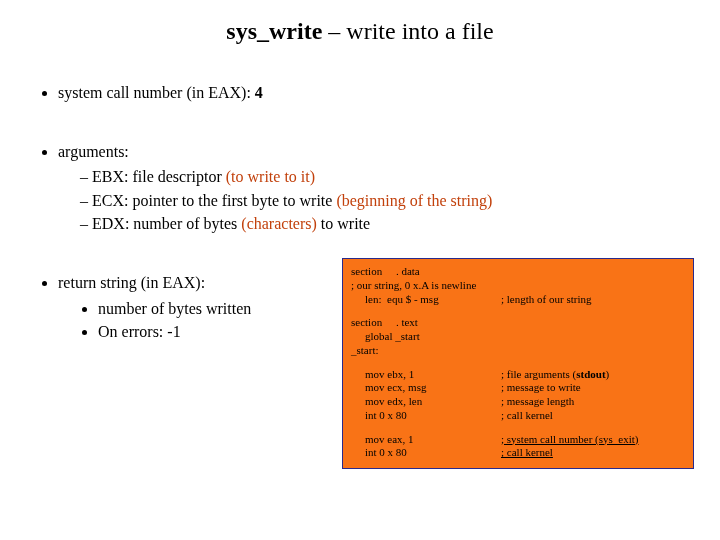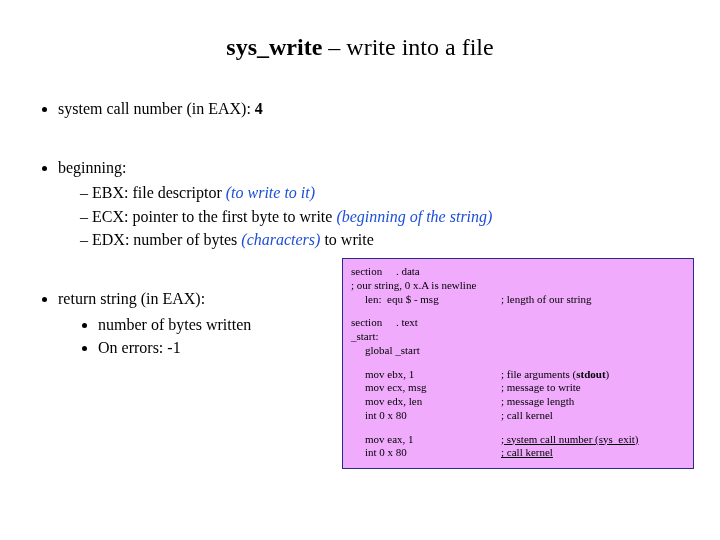--- a/index.html
+++ b/index.html
@@ -7,21 +7,21 @@
     padding: 0;
     width: 720px;
     height: 540px;
     font-family: "Times New Roman", Times, serif;
     background: #fff;
     color: #000;
     position: relative;
     overflow: hidden;
   }
   .slide {
-    padding: 34px 30px 20px 30px;
+    padding: 18px 30px 20px 30px;
     box-sizing: border-box;
     width: 100%;
     height: 100%;
   }
   .title {
     text-align: center;
     font-size: 24px;
     margin-bottom: 24px;
   }
   .title-bold { font-weight: bold; }
@@ -51,35 +51,35 @@
   }
   ul.dot {
     list-style: disc;
     padding-left: 40px;
     margin: 4px 0 0 0;
   }
   ul.dot > li {
     font-size: 16px;
     margin-bottom: 2px;
   }
-  .paren { color: #1d4ed8; font-weight: normal; font-style: italic; }
+  .paren { color: #c2410c; font-weight: normal; }
   .bold { font-weight: bold; }
 
   .codebox {
     position: absolute;
     right: 26px;
     top: 258px;
     width: 352px;
     border: 1.5px solid #2a2a8a;
     box-sizing: border-box;
     padding: 6px 8px 8px 8px;
     font-family: "Times New Roman", Times, serif;
     font-size: 11px;
     line-height: 1.25;
-    background: #f0abfc;
+    background: #f97316;
   }
   .codebox .blk { margin-bottom: 10px; }
   .codebox .blk:last-child { margin-bottom: 0; text-decoration: underline; }
   .row { display: flex; }
   .col-l { width: 150px; white-space: pre; }
   .col-r { flex: 1; white-space: pre; }
   .ind { padding-left: 14px; display: inline-block; }
 </style>
 </head>
 <body>
@@ -89,21 +89,21 @@
   <div class="title">
     <span class="title-bold">sys_write</span><span class="title-rest"> – write into a file</span>
   </div>
 
   <ul class="top">
     <li>
       <span>system call number (in EAX): </span><span class="bold">4</span>
     </li>
 
     <li>
-      <span>beginning:</span>
+      <span>arguments:</span>
       <ul class="sub">
         <li>
           <span>EBX: file descriptor </span><span class="paren">(to write to it)</span>
         </li>
         <li>
           <span>ECX: pointer to the first byte to write </span><span class="paren">(beginning of the string)</span>
         </li>
         <li>
           <span>EDX: number of bytes </span><span class="paren">(characters)</span><span> to write</span>
         </li>
@@ -132,24 +132,24 @@
           <div class="col-l"><span class="ind">len:  equ $ - msg</span></div>
           <div class="col-r">; length of our string</div>
         </div>
     </div>
 
     <div class="blk">
       <div class="row">
           <div class="col-l">section     . text</div>
         </div>
       <div class="row">
-          <div class="col-l">_start:</div>
+          <div class="col-l"><span class="ind">global _start</span></div>
         </div>
       <div class="row">
-          <div class="col-l"><span class="ind">global _start</span></div>
+          <div class="col-l">_start:</div>
         </div>
     </div>
 
     <div class="blk">
       <div class="row">
           <div class="col-l"><span class="ind">mov ebx, 1</span></div>
           <div class="col-r"><span>; file arguments (</span><span class="bold">stdout</span><span>)</span></div>
         </div>
       <div class="row">
           <div class="col-l"><span class="ind">mov ecx, msg</span></div>

